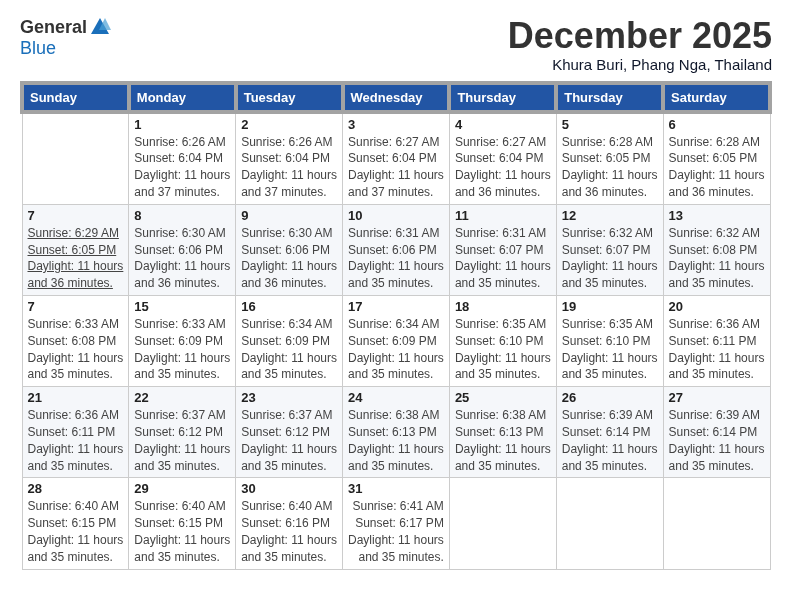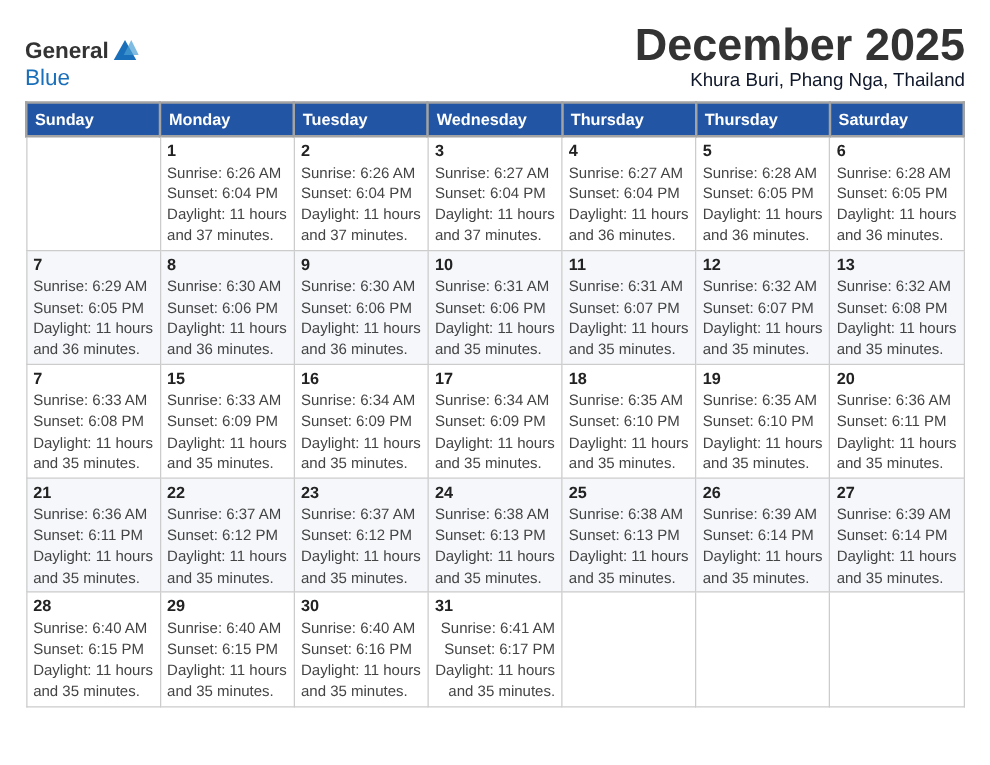--- a/index.html
+++ b/index.html
@@ -12,21 +12,21 @@
     }
     .page {
       width: 792px;
       height: 612px;
       padding: 16px 20px 10px 20px;
       background: #fff;
     }
     .header {
       display: flex;
       justify-content: space-between;
-      align-items: flex-end;
+      align-items: flex-start;
       margin-bottom: 8px;
     }
     .logo {
       display: flex;
       flex-direction: column;
       align-items: flex-start;
     }
     .logo-text {
       display: flex;
       align-items: center;
@@ -62,21 +62,21 @@
       border-collapse: collapse;
       table-layout: fixed;
     }
     .calendar th {
       background: #2255a4;
       color: #fff;
       text-align: left;
       padding: 5px 6px;
       font-size: 13px;
       font-weight: bold;
-      border: 2px solid #a3a3a3;
+      border: 4px solid #a3a3a3;
     }
     .calendar td {
       border: 1px solid #ccc;
       vertical-align: top;
       padding: 3px 5px;
       font-size: 10px;
       color: #333;
       height: 85px;
       background: #fff;
     }
@@ -176,21 +176,21 @@
             <span class="day-num">6</span>
             <div class="cell-info" style="white-space: pre-line;">Sunrise: 6:28 AM
 Sunset: 6:05 PM
 Daylight: 11 hours
 and 36 minutes.</div>
           </td>
         </tr>
         <tr>
           <td>
             <span class="day-num">7</span>
-            <div class="cell-info" style="white-space: pre-line;">Sunrise: 6:29 AM
+            <div class="cell-info" style="white-space: pre-line; text-decoration: underline;">Sunrise: 6:29 AM
 Sunset: 6:05 PM
 Daylight: 11 hours
 and 36 minutes.</div>
           </td>
           <td>
             <span class="day-num">8</span>
             <div class="cell-info" style="white-space: pre-line;">Sunrise: 6:30 AM
 Sunset: 6:06 PM
 Daylight: 11 hours
 and 36 minutes.</div>

